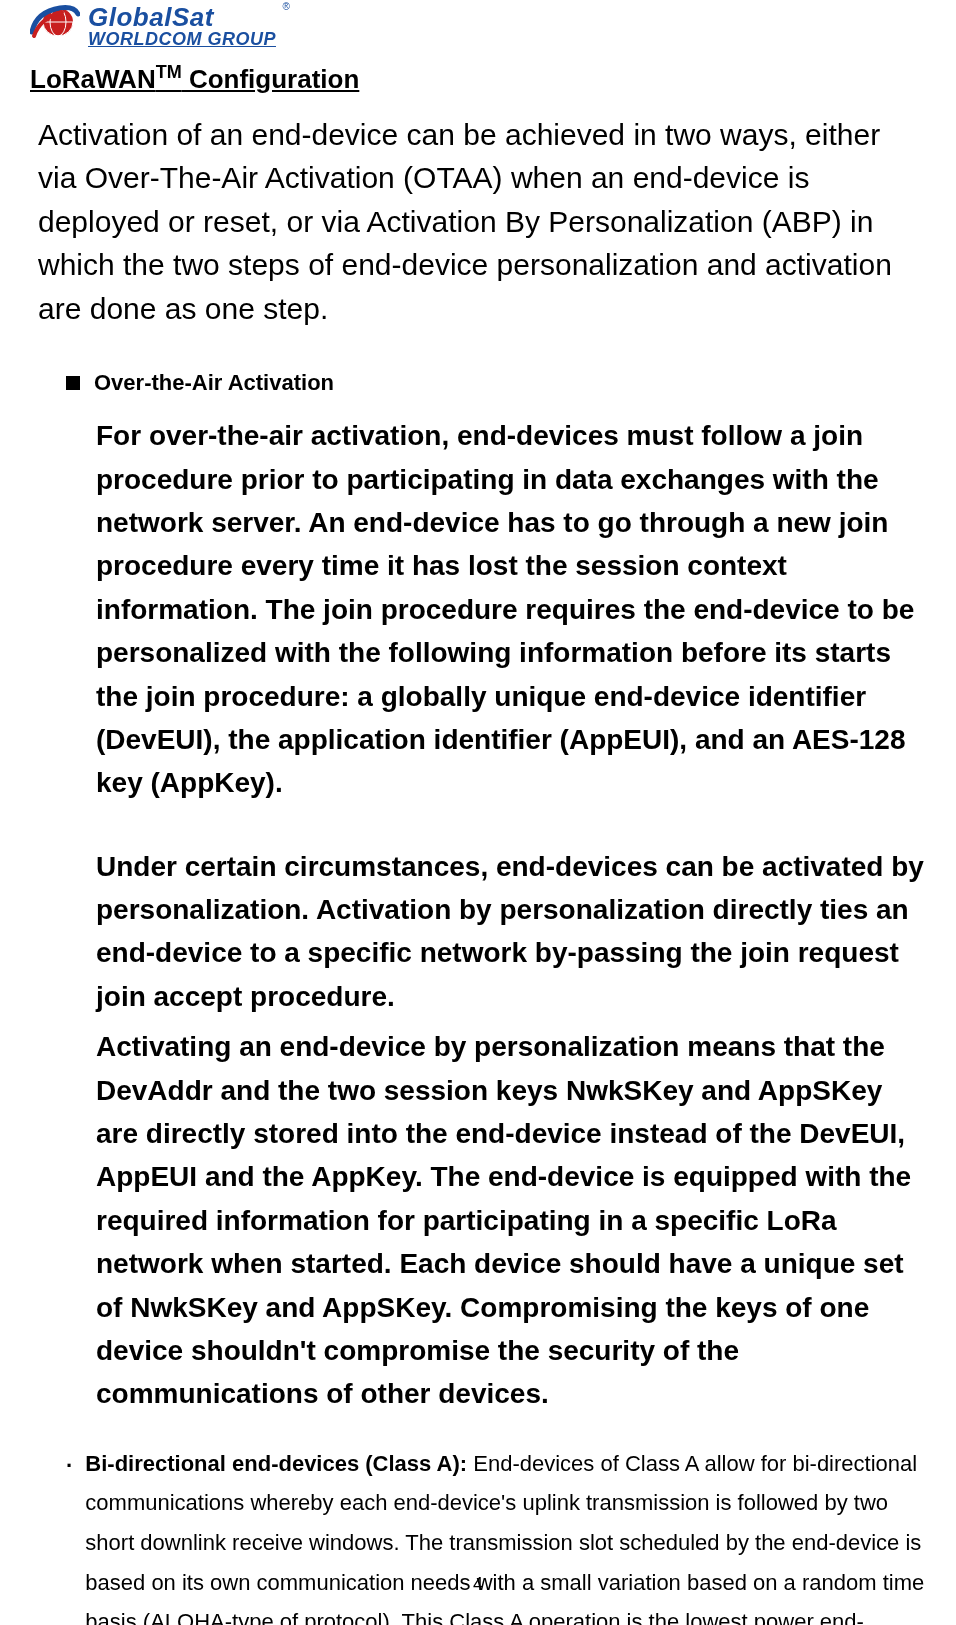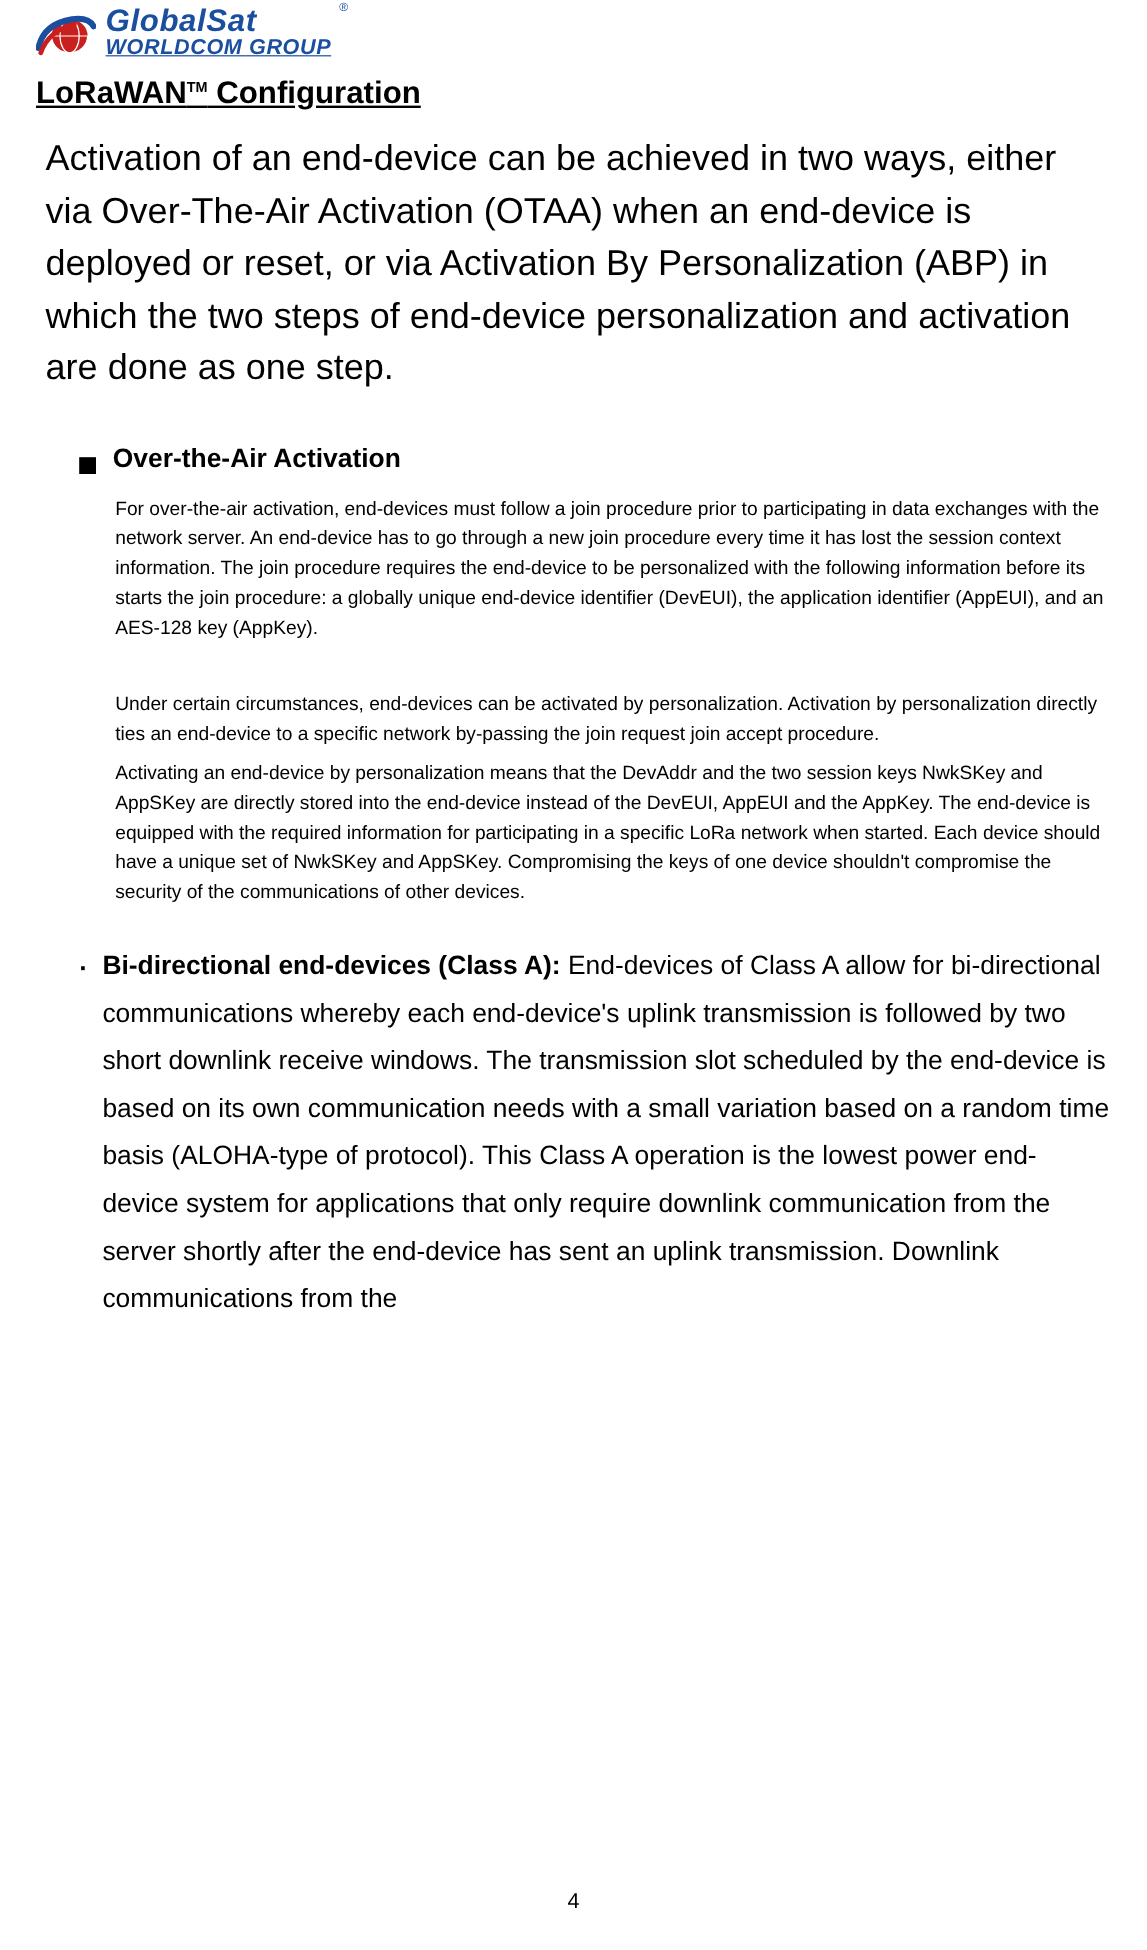--- a/index.html
+++ b/index.html
@@ -11,21 +11,21 @@
   }
   .page {
     width: 956px;
     height: 1625px;
     box-sizing: border-box;
     padding: 0 30px 20px 30px;
     position: relative;
   }
   .logo {
     display: flex;
-    align-items: flex-end;
+    align-items: flex-start;
     gap: 8px;
     padding-top: 4px;
     margin-bottom: 14px;
   }
   .logo-mark {
     width: 50px;
     height: 36px;
     position: relative;
   }
   .logo-mark svg { display: block; }
@@ -54,47 +54,48 @@
     font-size: 10px;
     color: #1a4fa0;
   }
   .section-title {
     font-weight: 700;
     font-size: 26px;
     text-decoration: underline;
     margin: 4px 0 18px 0;
   }
   .section-title sup {
-    font-size: 12px;
+    font-size: 18px;
     vertical-align: super;
   }
   .body-text {
     font-size: 30px;
     line-height: 1.45;
     margin: 0 0 40px 8px;
   }
   .bullet-heading {
     display: flex;
-    align-items: flex-end;
+    align-items: flex-start;
     font-weight: 700;
     font-size: 22px;
     margin: 0 0 18px 36px;
   }
   .bullet-heading .sq {
     width: 14px;
     height: 14px;
     background: #000;
     margin-right: 14px;
     margin-top: 6px;
     flex-shrink: 0;
   }
   .bullet-body {
-    font-size: 16px;
+    font-size: 28px;
     line-height: 1.55;
     margin: 0 0 40px 66px;
+    font-weight: bold;
   }
   .bullet-body.tight { margin-bottom: 7px; }
   .dot-heading {
     display: flex;
     align-items: flex-start;
     font-size: 22px;
     line-height: 1.8;
     margin: 0 0 0 36px;
   }
   .dot-heading .dot {

